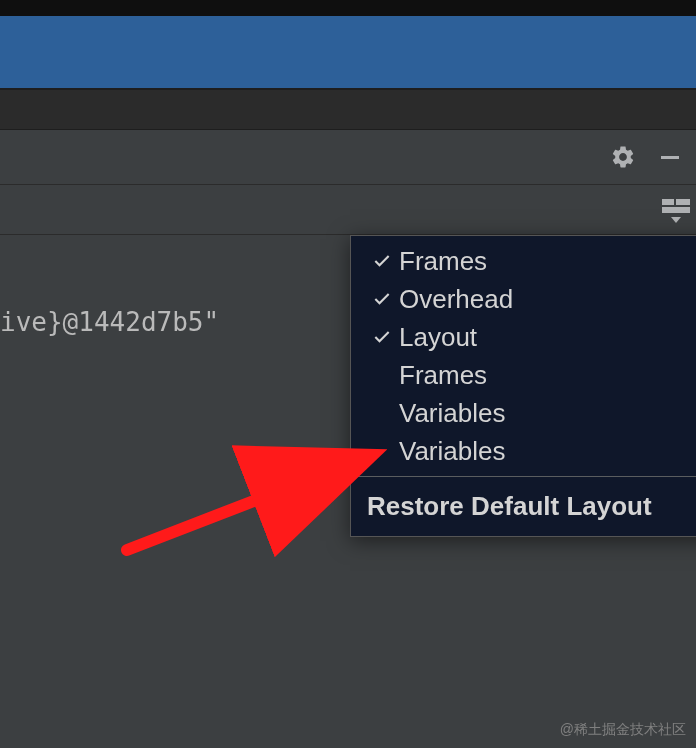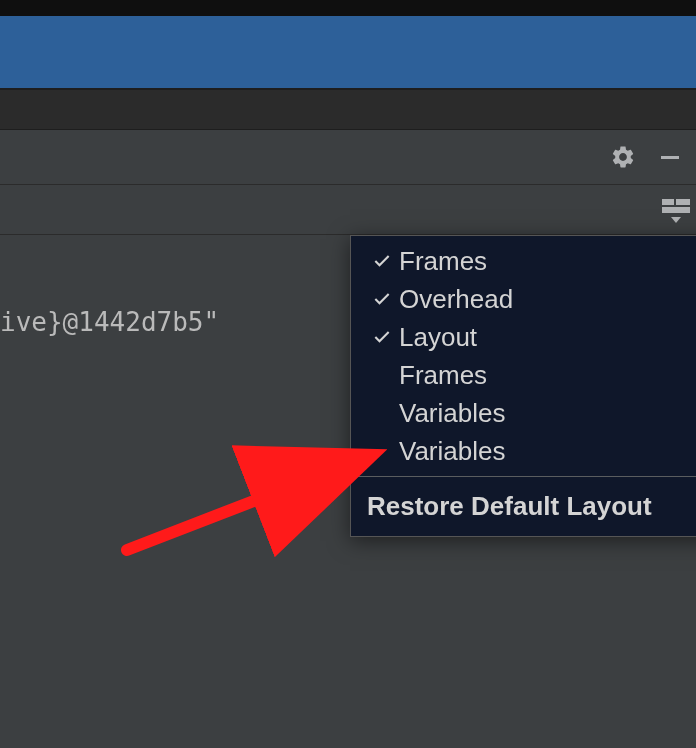--- a/index.html
+++ b/index.html
@@ -180,13 +180,14 @@
 <svg class="arrow-overlay" width="280" height="140">
   <defs>
     <marker id="ah" markerWidth="12" markerHeight="10" refX="10" refY="5" orient="auto">
       <path d="M0,0 L12,5 L0,10 Z" fill="#ff1a1a"></path>
     </marker>
   </defs>
   <line x1="12" y1="120" x2="250" y2="28" stroke="#ff1a1a" stroke-width="12" stroke-linecap="round" marker-end="url(#ah)"></line>
 </svg>
 
 <div class="watermark">
+  <div>@稀土掘金技术社区</div>
 </div>
 
 </body></html>

